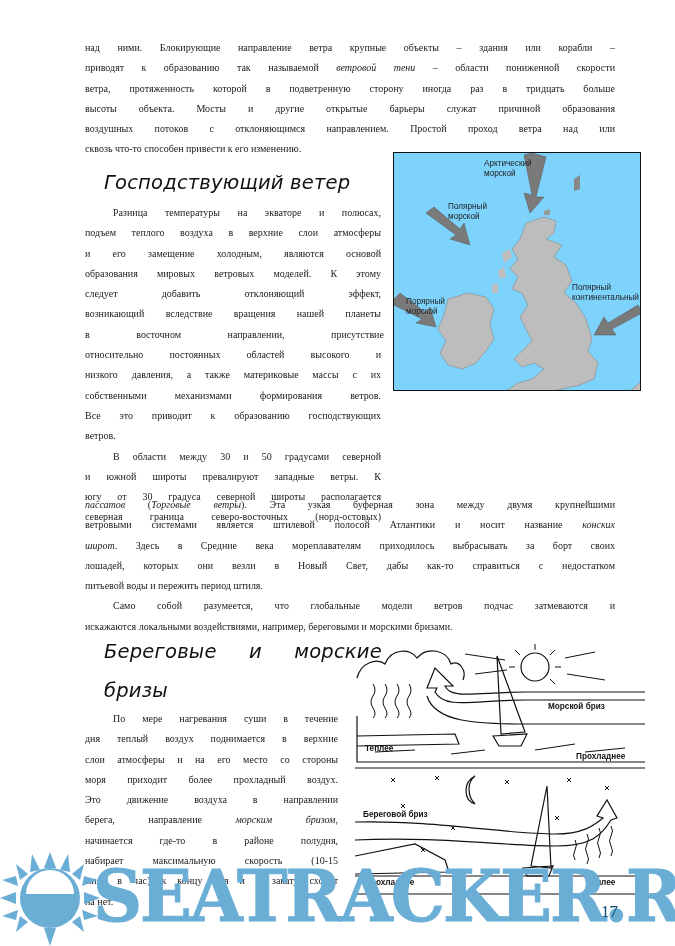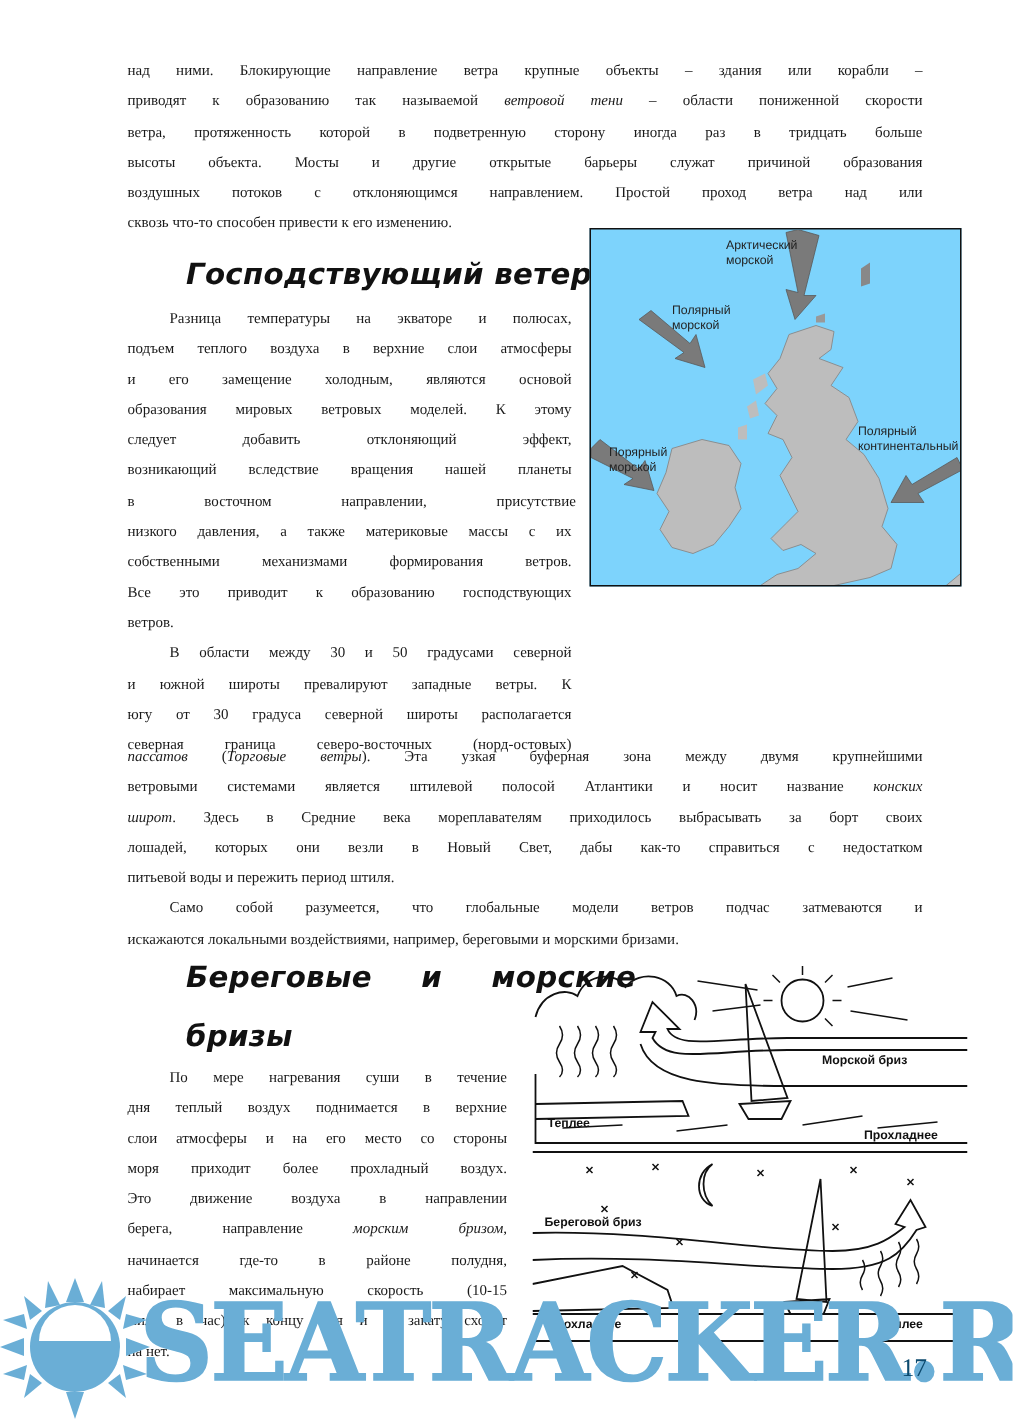--- a/index.html
+++ b/index.html
@@ -5,21 +5,21 @@
   * { margin: 0; padding: 0; box-sizing: border-box; }
   html, body { width: 675px; height: 946px; background: #ffffff; overflow: hidden; }
   body { position: relative; font-family: "Liberation Serif", "DejaVu Serif", serif; color: #1a1a1a; }
 
   .para { position: absolute; font-size: 10px; line-height: 20.3px; text-align: justify; text-align-last: auto; }
   .para .line { display: block; white-space: nowrap; text-align: justify; text-align-last: justify; }
   .para .line.last { text-align-last: left; }
   .indent { padding-left: 28px; }
   i { font-style: italic; }
 
-  .heading { position: absolute; font-family: "DejaVu Sans", sans-serif; font-style: italic; font-weight: bold; font-size: 19.5px; letter-spacing: 0.2px; color: #111; margin-left: 20px; }
+  .heading { position: absolute; font-family: "DejaVu Sans", sans-serif; font-style: italic; font-weight: normal; font-size: 19.5px; letter-spacing: 0.2px; color: #111; }
 
   #top-para { left: 85px; top: 38px; width: 530px; }
   #h-prevailing { left: 104px; top: 171px; }
   #left-col { left: 85px; top: 203px; width: 296px; }
   #wide-para { left: 85px; top: 495px; width: 530px; }
   #h-breezes1 { left: 104px; top: 640px; word-spacing: 26px; }
   #h-breezes2 { left: 104px; top: 679px; }
   #breeze-col { left: 85px; top: 709px; width: 253px; }
 
   #map { position: absolute; left: 393px; top: 152px; width: 248px; height: 239px; border: 1.5px solid #111; background: #7dd3fc; overflow: hidden; }
@@ -48,20 +48,21 @@
 <div id="h-prevailing" class="heading">Господствующий ветер</div>
 
 <div id="left-col" class="para">
   <span class="line indent">Разница температуры на экваторе и полюсах,</span>
   <span class="line">подъем теплого воздуха в верхние слои атмосферы</span>
   <span class="line">и его замещение холодным, являются основой</span>
   <span class="line">образования мировых ветровых моделей. К этому</span>
   <span class="line" style="word-spacing:38px">следует добавить отклоняющий эффект,</span>
   <span class="line">возникающий вследствие вращения нашей планеты</span>
   <span class="line" style="word-spacing:44px">в восточном направлении, присутствие</span>
+  <span class="line">относительно постоянных областей высокого и</span>
   <span class="line">низкого давления, а также материковые массы с их</span>
   <span class="line">собственными механизмами формирования ветров.</span>
   <span class="line">Все это приводит к образованию господствующих</span>
   <span class="line last">ветров.</span>
   <span class="line indent">В области между 30 и 50 градусами северной</span>
   <span class="line">и южной широты превалируют западные ветры. К</span>
   <span class="line">югу от 30 градуса северной широты располагается</span>
   <span class="line">северная граница северо-восточных (норд-остовых)</span>
 </div>
 

